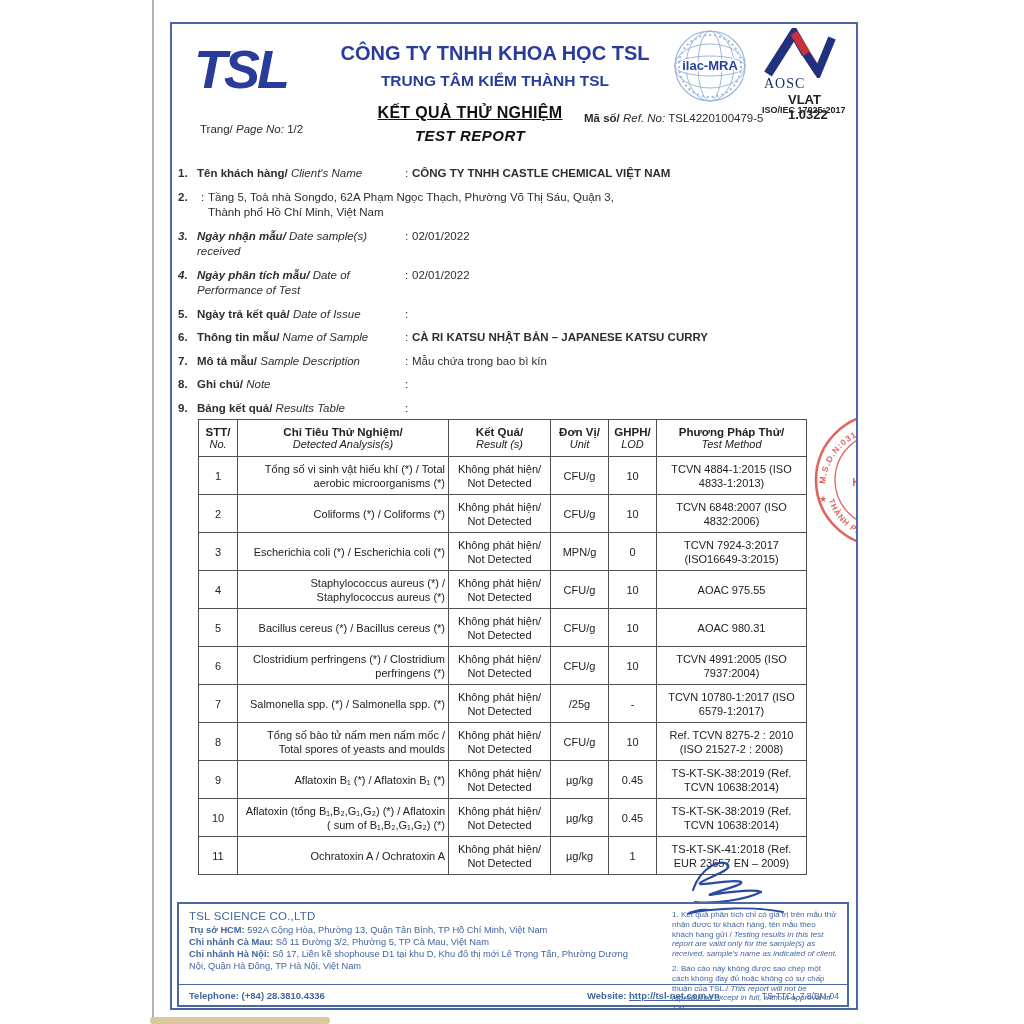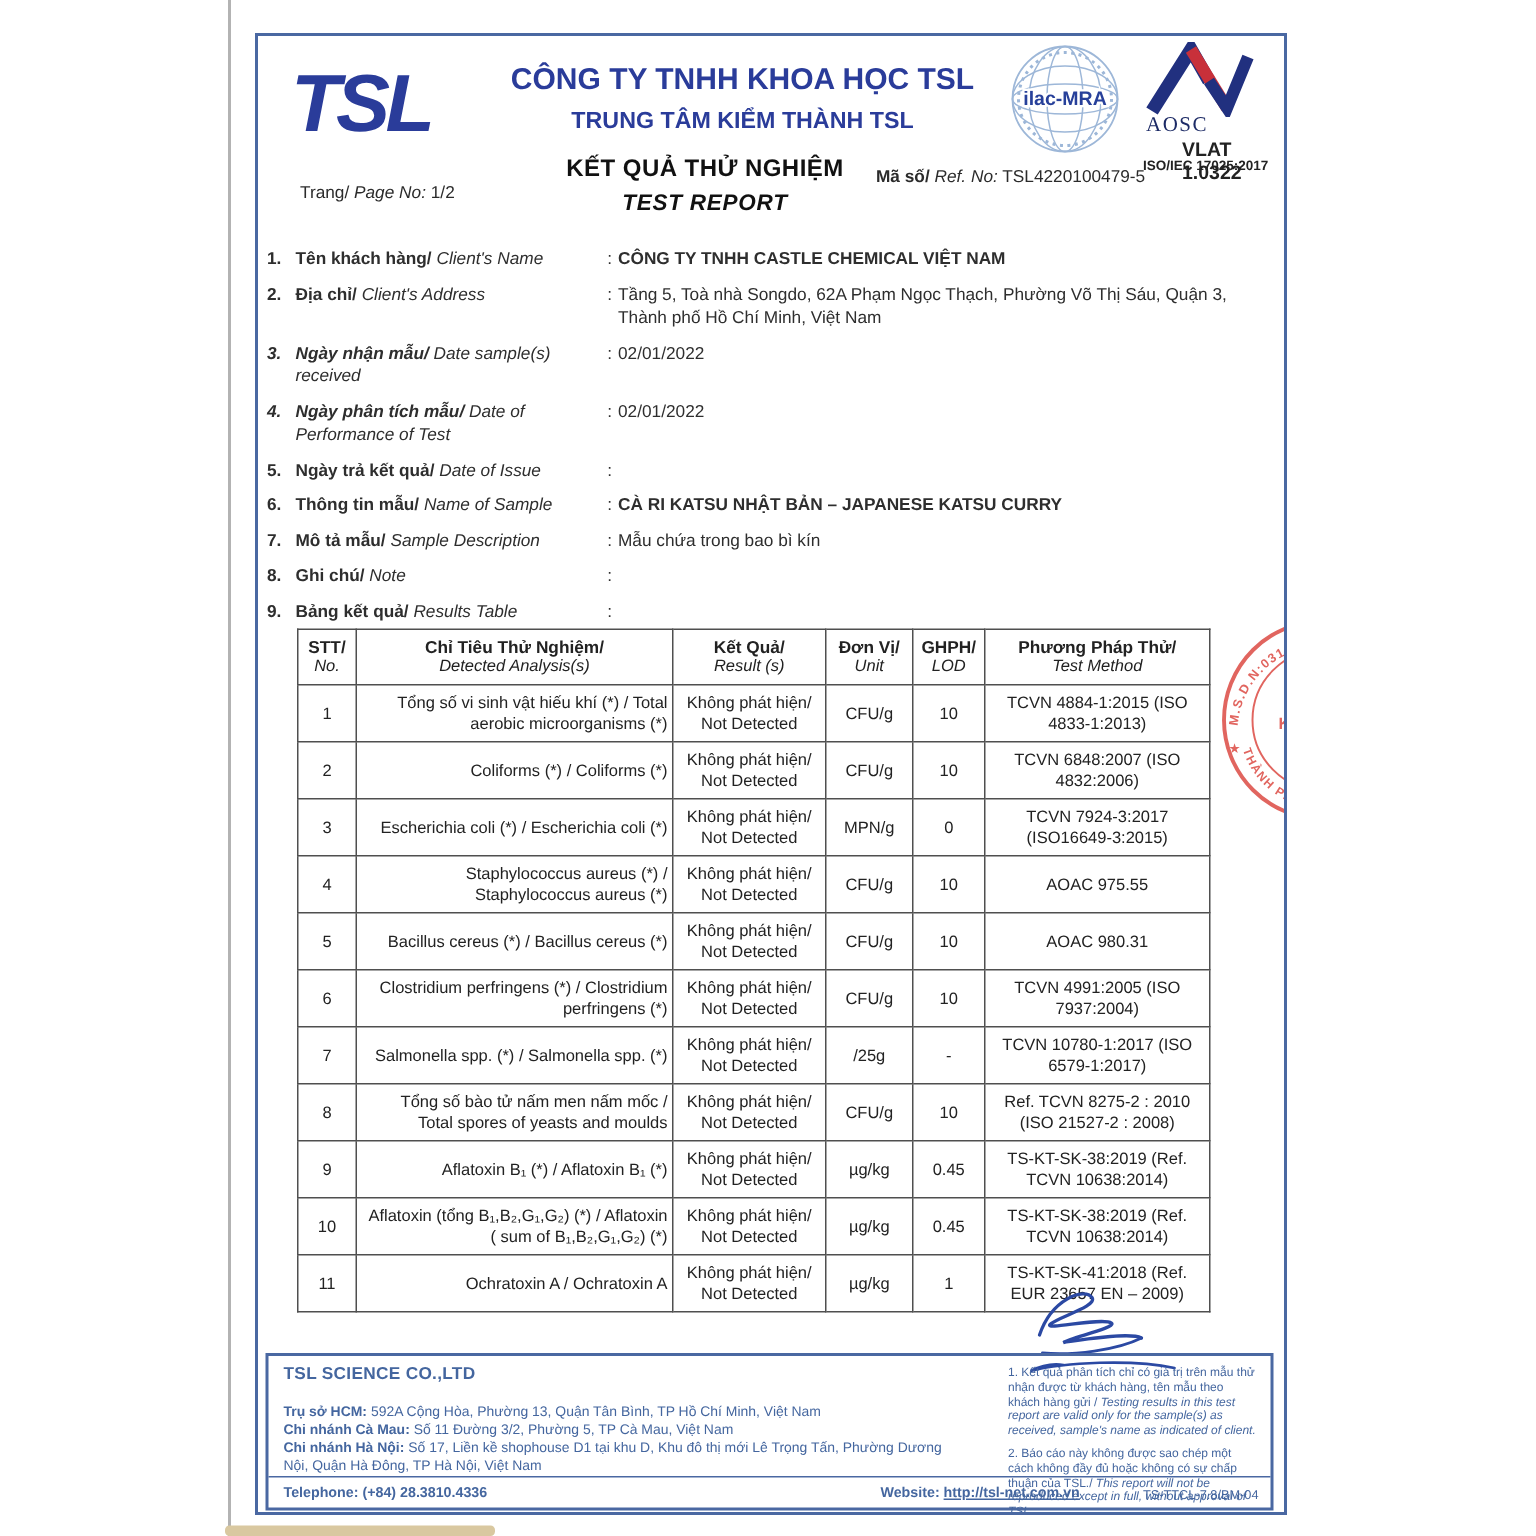--- a/index.html
+++ b/index.html
@@ -21,21 +21,21 @@
   .co-vn{font-size:20px;font-weight:bold;line-height:26px;}
   .co-en{font-size:15.5px;font-weight:bold;line-height:22px;margin-top:4px;}
   .ilac{position:absolute;left:498px;top:2px;}
   .aosc{position:absolute;left:588px;top:4px;}
   .aosc-label{position:absolute;left:592px;top:52px;font-size:14px;color:#1d2b66;letter-spacing:1px;font-family:"Liberation Serif","DejaVu Serif",serif;}
   .vlat{position:absolute;left:616px;top:68px;font-size:13px;font-weight:bold;color:#222;}
   .iso{position:absolute;left:590px;top:81px;font-size:9px;font-weight:bold;color:#222;}
   
   .page-no{position:absolute;left:28px;top:99px;font-size:11.5px;color:#2b2b2b;}
   .title-box{position:absolute;left:178px;top:80px;width:240px;text-align:center;color:#111;}
-  .title-vn{font-size:16px;font-weight:bold;letter-spacing:.3px;}
+  .title-vn{font-size:16px;font-weight:bold;letter-spacing:.3px;text-decoration:underline;}
   .title-en{font-size:15px;font-weight:bold;font-style:italic;margin-top:5px;letter-spacing:.5px;}
   .ref-no{position:absolute;left:412px;top:88px;font-size:11.5px;color:#2b2b2b;}
   .b{font-weight:bold;} .i{font-style:italic;}
   
   .info-list{position:absolute;left:6px;top:142px;width:640px;font-size:11.5px;line-height:15.5px;color:#2e2e2e;}
   .info-row{display:flex;margin-bottom:8px;}
   .info-row .no{width:19px;font-weight:bold;flex:0 0 auto;}
   .info-row .lab{width:204px;flex:0 0 auto;}
   .info-row .col{width:11px;flex:0 0 auto;text-align:center;}
   .info-row .val{width:408px;flex:0 0 auto;}
@@ -53,21 +53,21 @@
   .rtable .hen{font-style:italic;font-size:11px;font-weight:normal;}
   .rtable .c{text-align:center;line-height:14px;}
   .rtable .l{text-align:right;line-height:14px;padding-left:5px;}
   
   .stamp{position:absolute;left:640px;top:386px;width:140px;height:140px;opacity:.88;}
   
   .sig{position:absolute;left:493px;top:826px;width:135px;height:76px;}
   
   .footer-box{position:absolute;left:5px;top:878px;width:668px;height:101px;border:2px solid #4a68a2;color:#44669f;}
   .f-left{position:absolute;left:10px;top:6px;width:440px;font-size:9.3px;line-height:12px;}
-  .f-co{font-size:11.5px;font-weight:bold;margin-bottom:13px;letter-spacing:.2px;}
+  .f-co{font-size:11.5px;font-weight:normal;margin-bottom:2px;letter-spacing:.2px;}
   .f-right{position:absolute;left:458px;top:6px;width:202px;font-size:8px;line-height:9.8px;}
   .f-note{margin-bottom:5px;margin-left:35px;}
   .f-sep{position:absolute;left:0;top:80px;width:100%;height:0;border-top:1.5px solid #4a68a2;}
   .f-row{position:absolute;left:0;top:84px;width:100%;font-size:9.5px;}
   .f-tel{position:absolute;left:10px;top:2px;}
   .f-web{position:absolute;left:408px;top:2px;}
   .f-web .url{text-decoration:underline;}
   .f-code{position:absolute;right:8px;top:3px;font-size:8.5px;}
 </style>
 </head>
@@ -120,21 +120,20 @@
 
   <div class="info-list">
       <div class="info-row">
         <span class="no">1.</span>
         <span class="lab"><b>Tên khách hàng/</b> <i>Client's Name</i></span>
         <span class="col">:</span>
         <span class="val vb">CÔNG TY TNHH CASTLE CHEMICAL VIỆT NAM</span>
       </div>
       <div class="info-row">
         <span class="no">2.</span>
-        <span class="lab"><b>Địa chỉ/</b> <i>Client's Address</i></span>
         <span class="col">:</span>
         <span class="val">Tầng 5, Toà nhà Songdo, 62A Phạm Ngọc Thạch, Phường Võ Thị Sáu, Quận 3, Thành phố Hồ Chí Minh, Việt Nam</span>
       </div>
       <div class="info-row it">
         <span class="no">3.</span>
         <span class="lab"><b>Ngày nhận mẫu/</b> <i>Date sample(s) received</i></span>
         <span class="col">:</span>
         <span class="val">02/01/2022</span>
       </div>
       <div class="info-row it">

